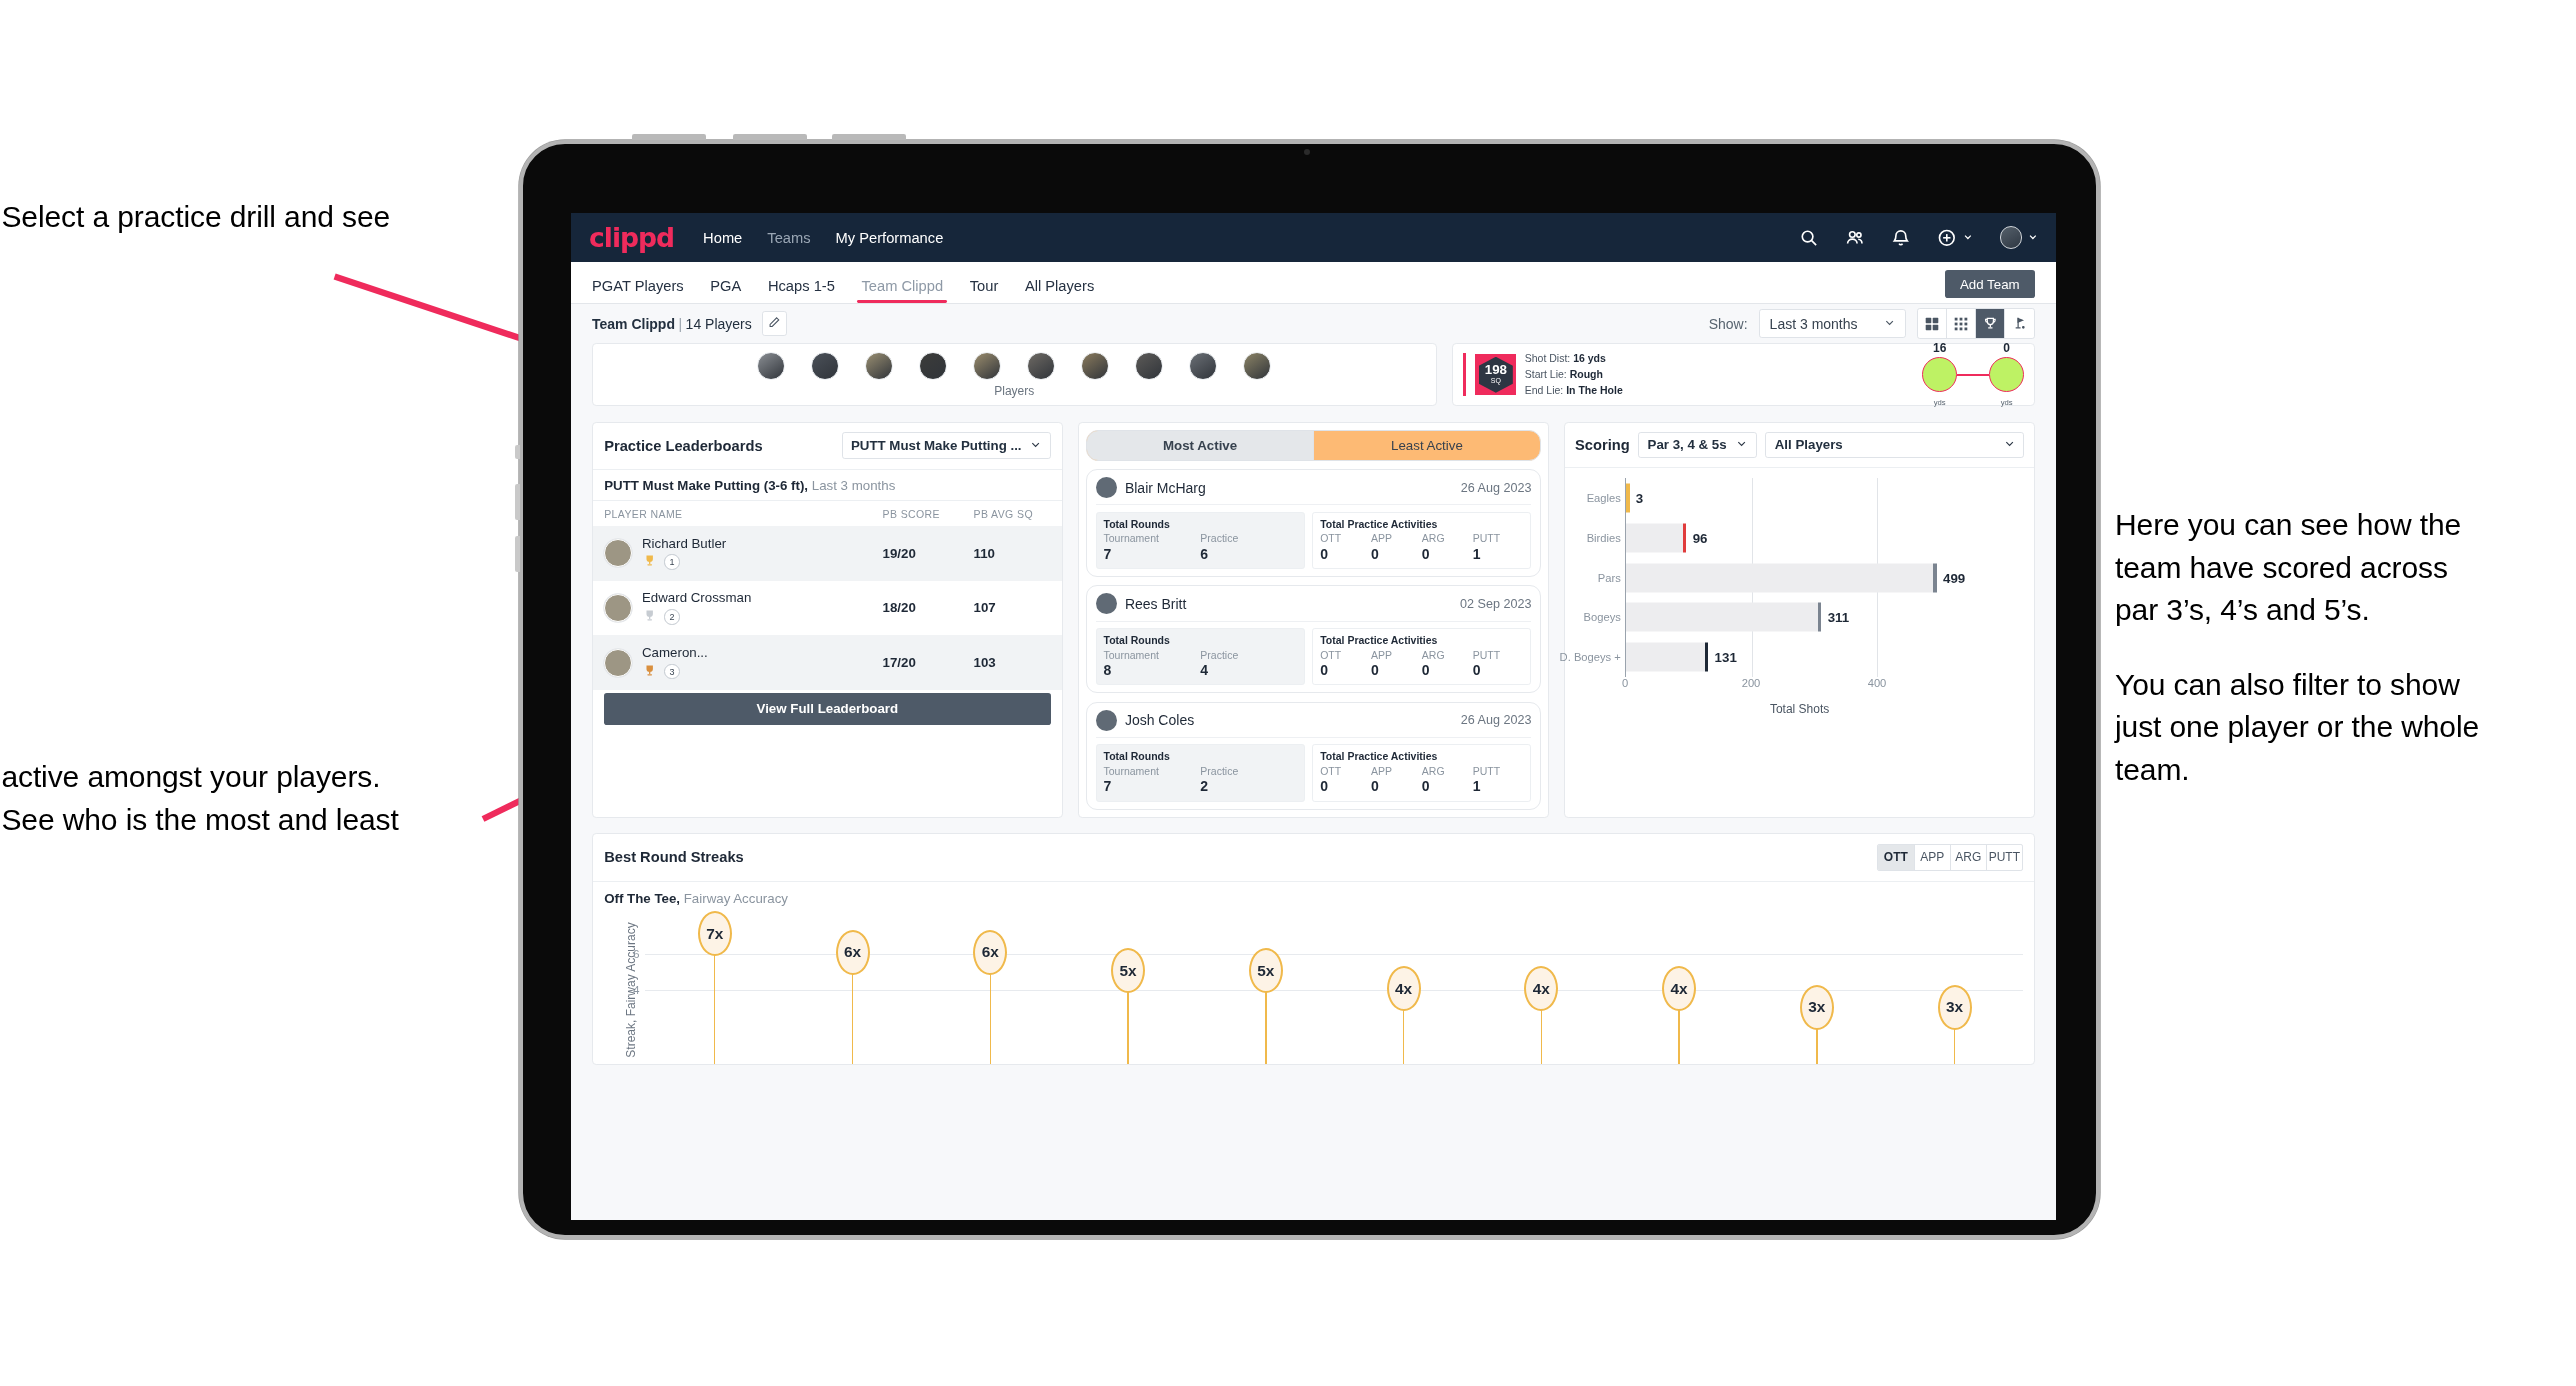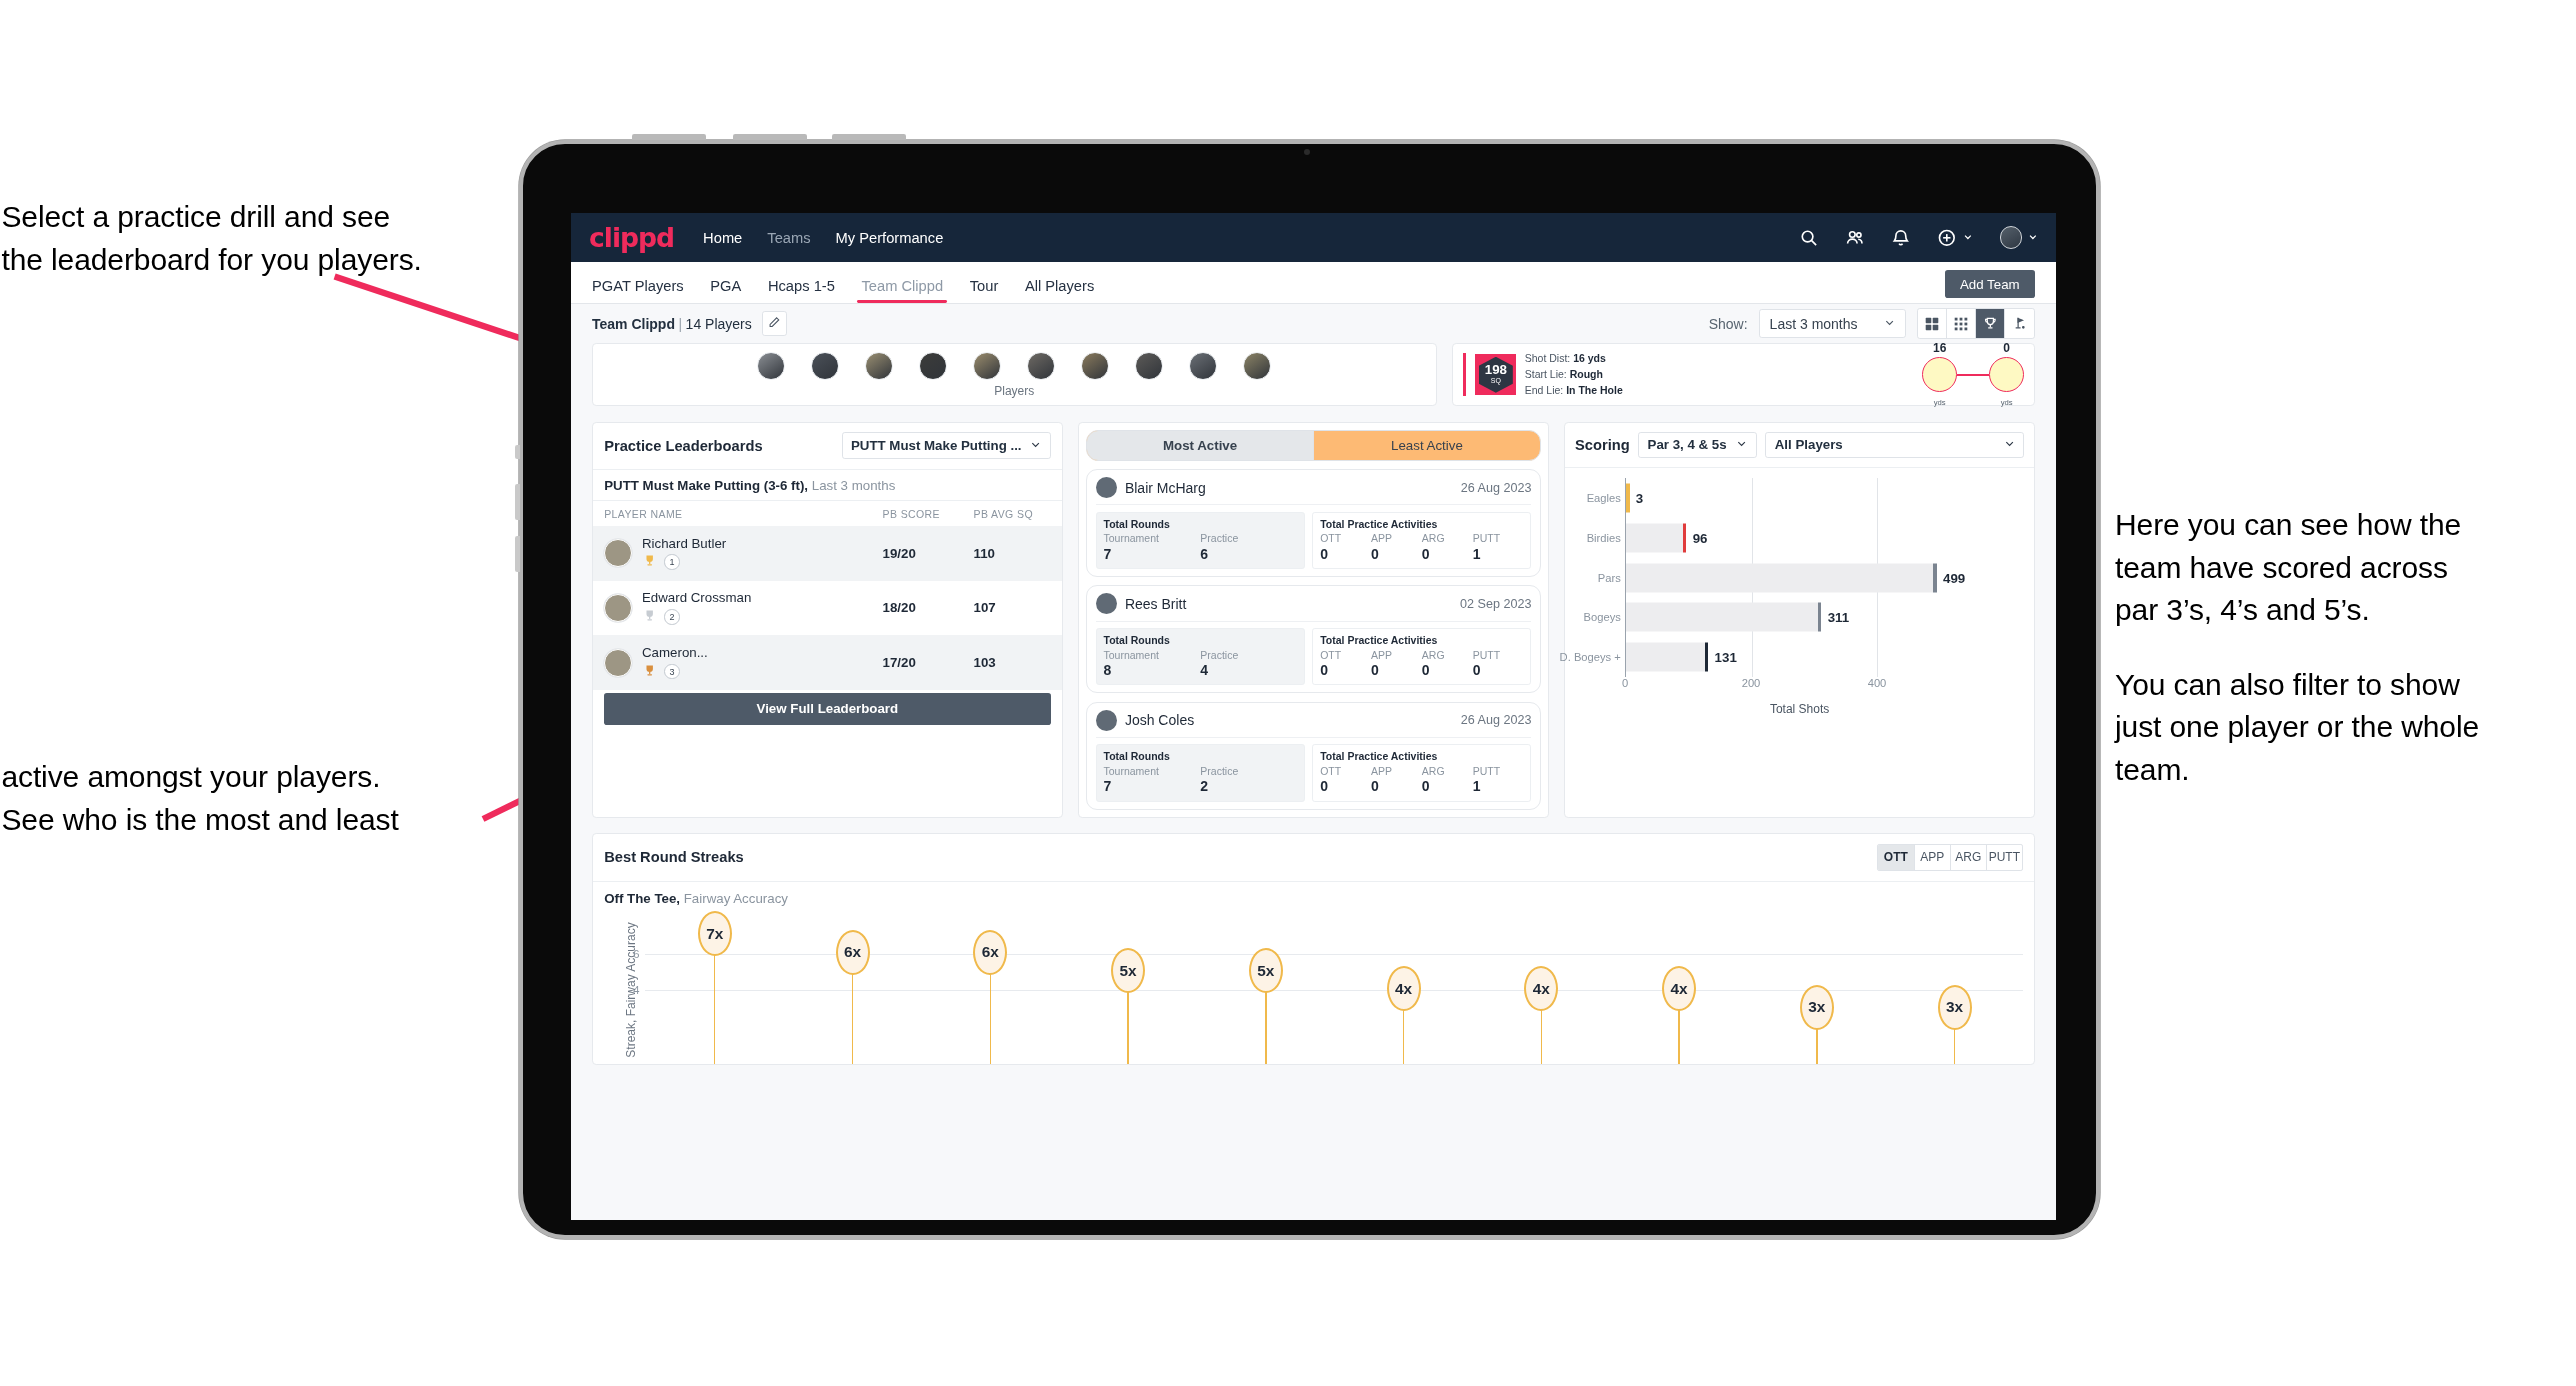--- a/index.html
+++ b/index.html
@@ -81,21 +81,21 @@
   .sq-wrap { display:flex; align-items:center; gap:9.8px; }
   .sq-bar { width:2.8px; height:43px; background:#ef2b5c; }
   .sq-box { width:41px; height:41px; background:#ef2b5c; display:flex; align-items:center; justify-content:center; }
   .hexa { width:34px; height:36px; background:#2e3643; display:flex; flex-direction:column; align-items:center; justify-content:center;
           clip-path:polygon(50% 0,100% 25%,100% 75%,50% 100%,0 75%,0 25%); color:#fff; }
   .hexa b { font-size:13.3px; line-height:1; }
   .hexa s { font-size:7px; text-decoration:none; line-height:1.4; }
   .shot-lines { font-size:10.5px; color:#4a5562; line-height:1.5; margin-left:8.4px; }
   .shot-lines b { color:#1e2836; }
   .dist-wrap { margin-left:auto; display:flex; align-items:center; }
-  .dcirc { width:35px; height:35px; border-radius:50%; border:1.4px solid #ef2b5c; background:#fef9c3; display:flex; flex-direction:column; align-items:center; justify-content:center;gap:44px; }
+  .dcirc { width:35px; height:35px; border-radius:50%; border:1.4px solid #ef2b5c; background:#bef264; display:flex; flex-direction:column; align-items:center; justify-content:center;gap:44px; }
   .dcirc b { font-size:12px; color:#1e2836; line-height:1; }
   .dcirc s { font-size:7.7px; color:#57636f; text-decoration:none; }
   .dline { width:32px; height:2.1px; background:#ef2b5c; }
 
   
   .pan-head { display:flex; align-items:center; padding:9.8px 11.2px; border-bottom:0.7px solid #eceff2;justify-content:center; }
   .pan-title { font-size:14.7px; font-weight:700; color:#1e2836; }
   .lb-select { margin-left:auto; border:0.7px solid #dfe3e8; border-radius:2.8px; height:26.6px; display:flex; align-items:center; gap:8.4px; padding:0 8.4px; font-size:13.3px; font-weight:700; color:#23303f; }
   .lb-sub { padding:8.4px 11.2px 7px; font-size:13.3px; color:#8a949f; border-bottom:0.7px solid #eceff2; }
   .lb-sub b { color:#1e2836; font-weight:700; }
@@ -181,21 +181,20 @@
         <path d="M0,0 L7,3.5 L0,7 Z" fill="#ef2b5c"></path>
       </marker>
     </defs>
     <line x1="478" y1="395" x2="1275" y2="660" stroke="#ef2b5c" stroke-width="9" marker-end="url(#ah)"></line>
     <line x1="690" y1="1170" x2="1650" y2="700" stroke="#ef2b5c" stroke-width="9" marker-end="url(#ah)"></line>
     <line x1="2995" y1="760" x2="2680" y2="700" stroke="#ef2b5c" stroke-width="9" marker-end="url(#ah)"></line>
   </svg>
 
   <div class="anno" id="anno-tl">
     <div>Select a practice drill and see</div>
-    <div>the leaderboard for you players.</div>
   </div>
   <div class="anno" id="anno-bl">
     <div>active amongst your players.</div>
     <div>See who is the most and least</div>
   </div>
   <div class="anno" id="anno-r">
     <p>
       <span>Here you can see how the</span><br>
       <span>team have scored across</span><br>
       <span>par 3’s, 4’s and 5’s.</span>

